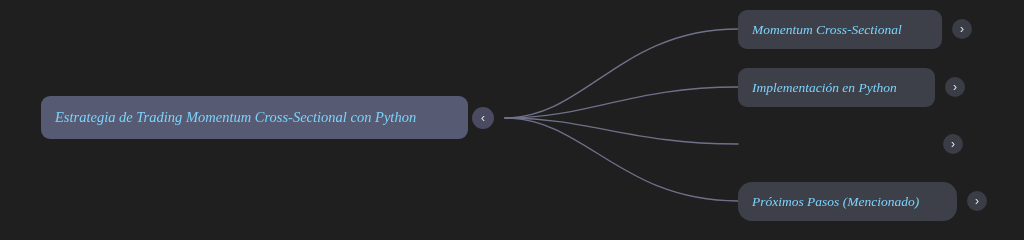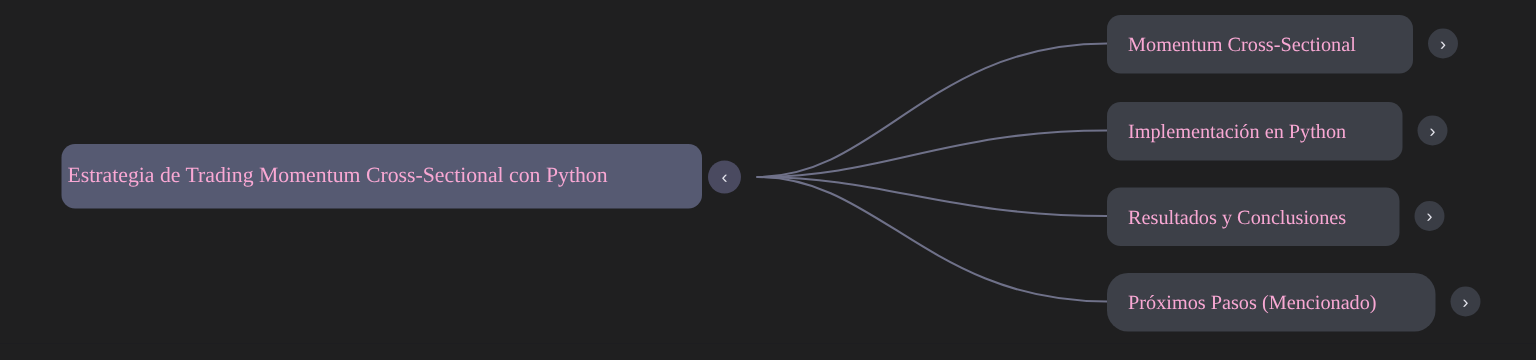--- a/index.html
+++ b/index.html
@@ -25,30 +25,31 @@
   }
   .node {
     position: absolute;
     box-sizing: border-box;
     display: flex;
     align-items: center;
     border-radius: 9px;
     white-space: nowrap;
   }
   .node-label {
-    color: #f9a8d4;
+    color: #7dd3fc;
     font-family: "Liberation Serif", "DejaVu Serif", serif;
+    font-style: italic;
   }
   #root-node {
     left: 41px;
     top: 96px;
     width: 427px;
     height: 43px;
     background: #565a72;
-    padding: 0 4px;
+    padding: 0 14px;
   }
   #root-node .node-label {
     font-size: 14.5px;
   }
   .child-node {
     height: 39px;
     background: #3d4048;
     padding: 0 14px;
   }
   .child-node .node-label {
@@ -118,23 +119,20 @@
     <span>›</span>
   </div>
 
   <div class="node child-node" id="child-node-1">
     <span class="node-label">Implementación en Python</span>
   </div>
   <div class="toggle child-toggle" id="child-toggle-1">
     <span>›</span>
   </div>
 
-  <div class="node child-node" id="child-node-2">
-    <span class="node-label">Resultados y Conclusiones</span>
-  </div>
   <div class="toggle child-toggle" id="child-toggle-2">
     <span>›</span>
   </div>
 
   <div class="node child-node" id="child-node-3">
     <span class="node-label">Próximos Pasos (Mencionado)</span>
   </div>
   <div class="toggle child-toggle" id="child-toggle-3">
     <span>›</span>
   </div>

